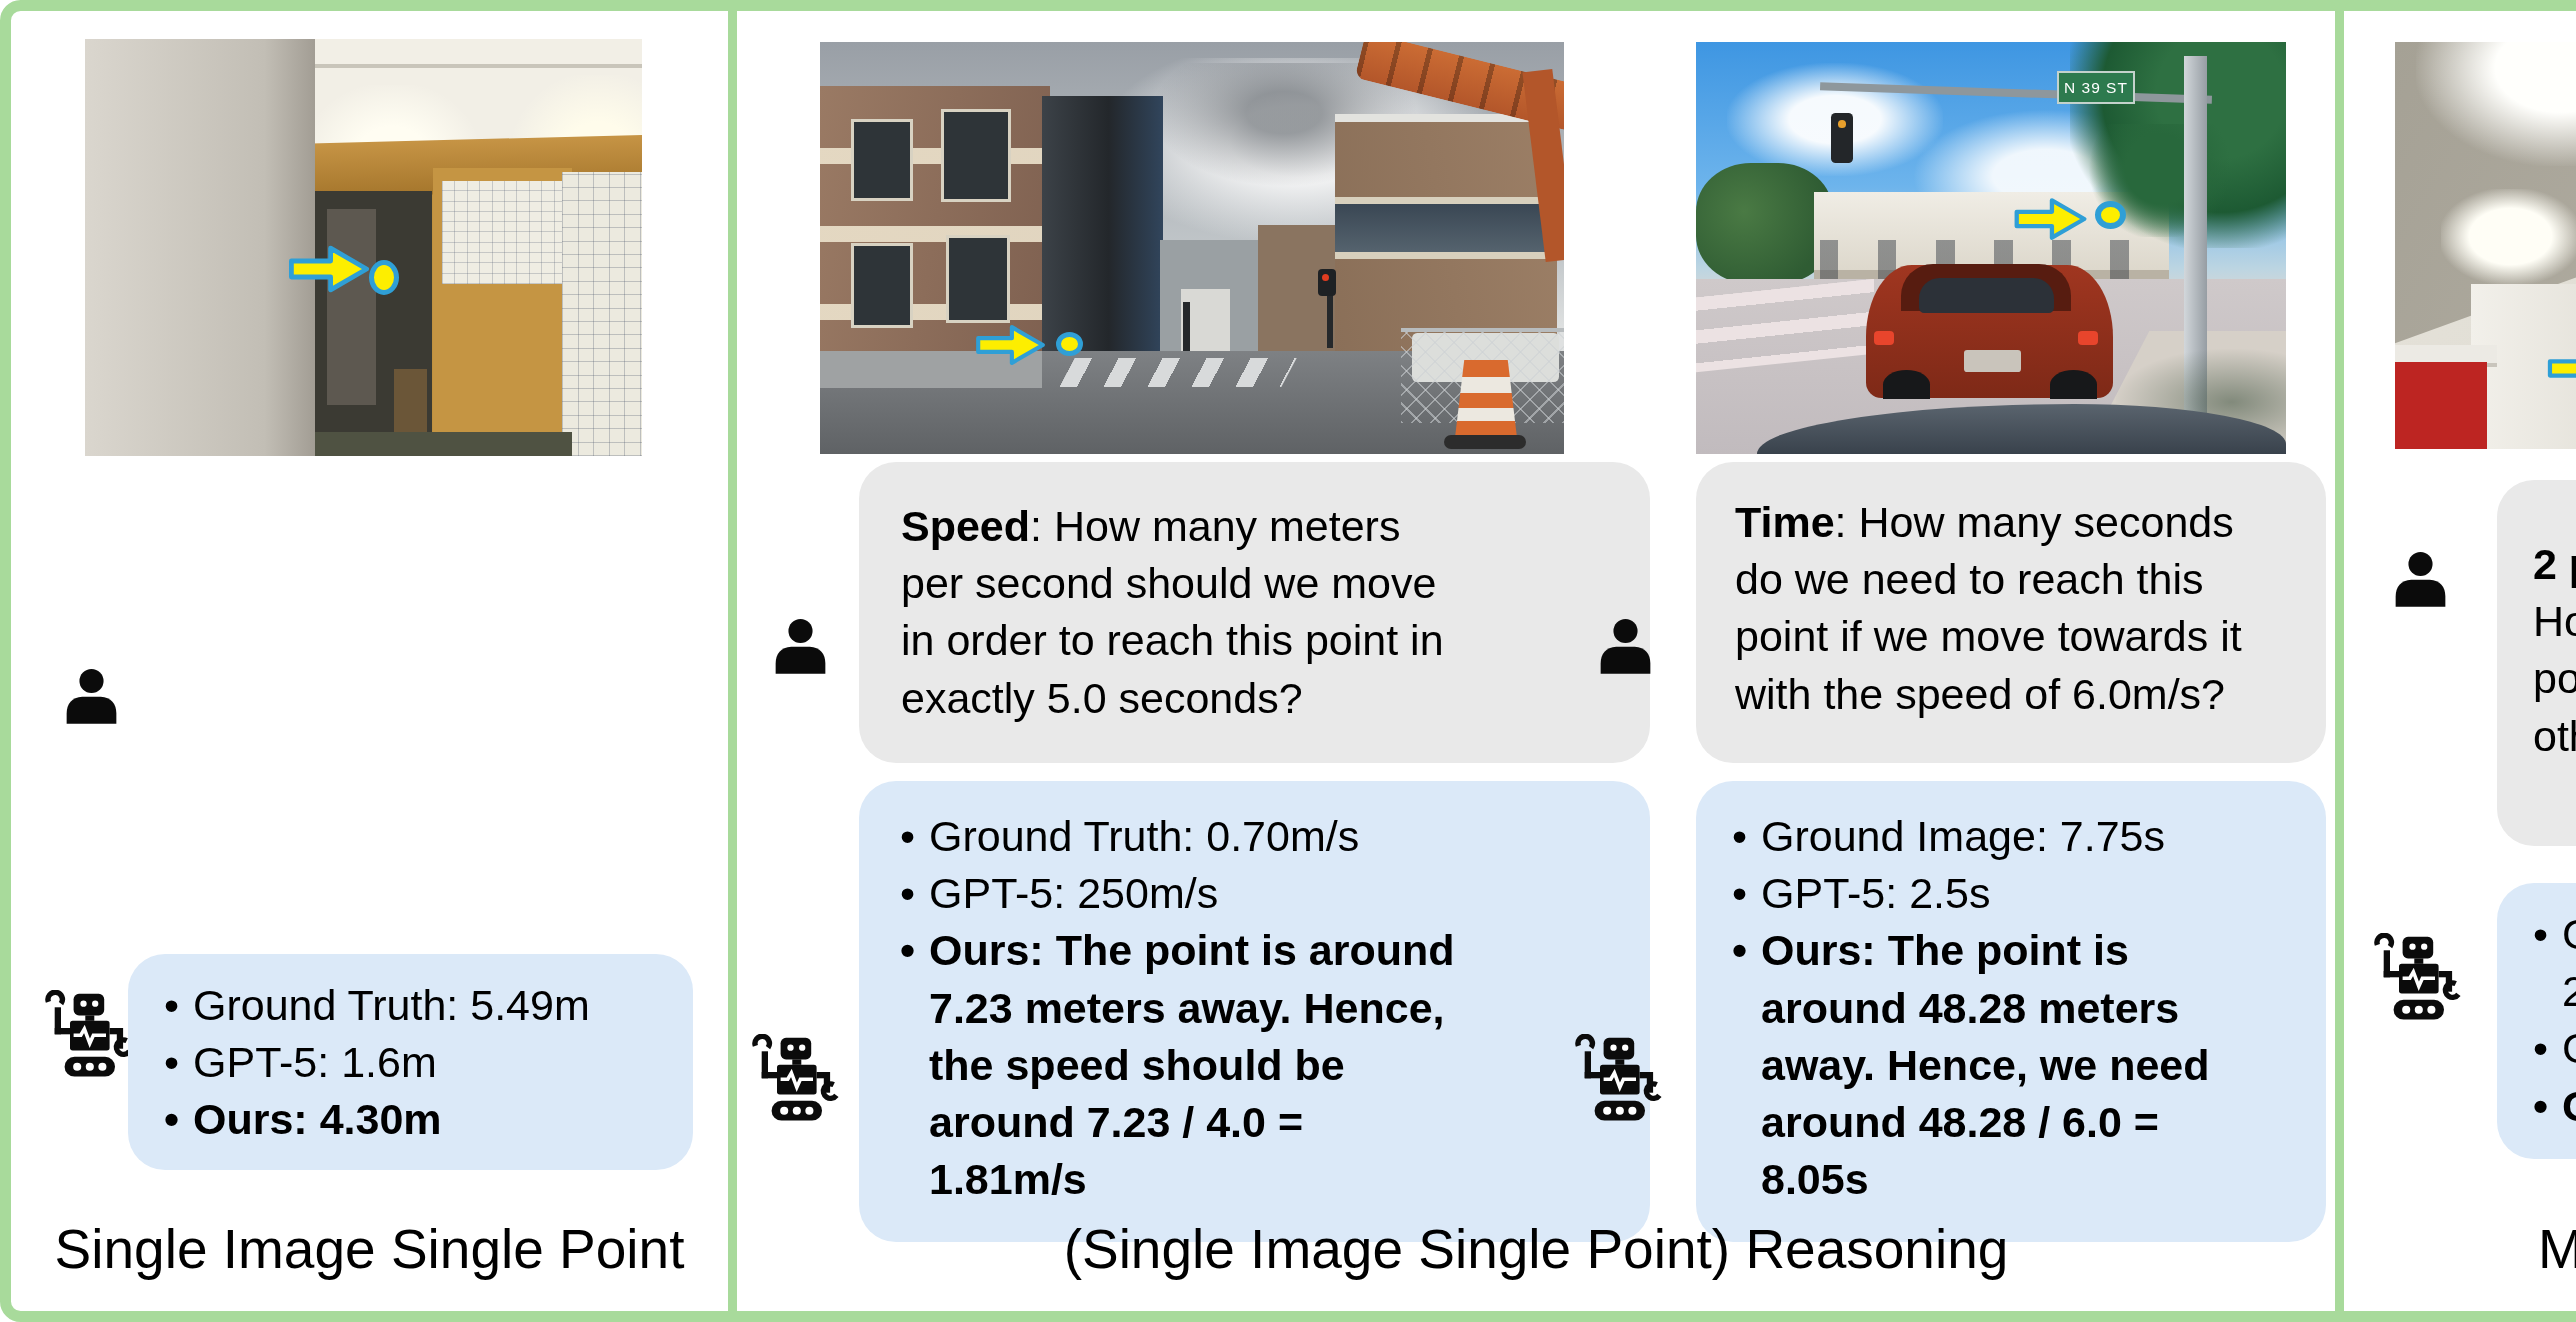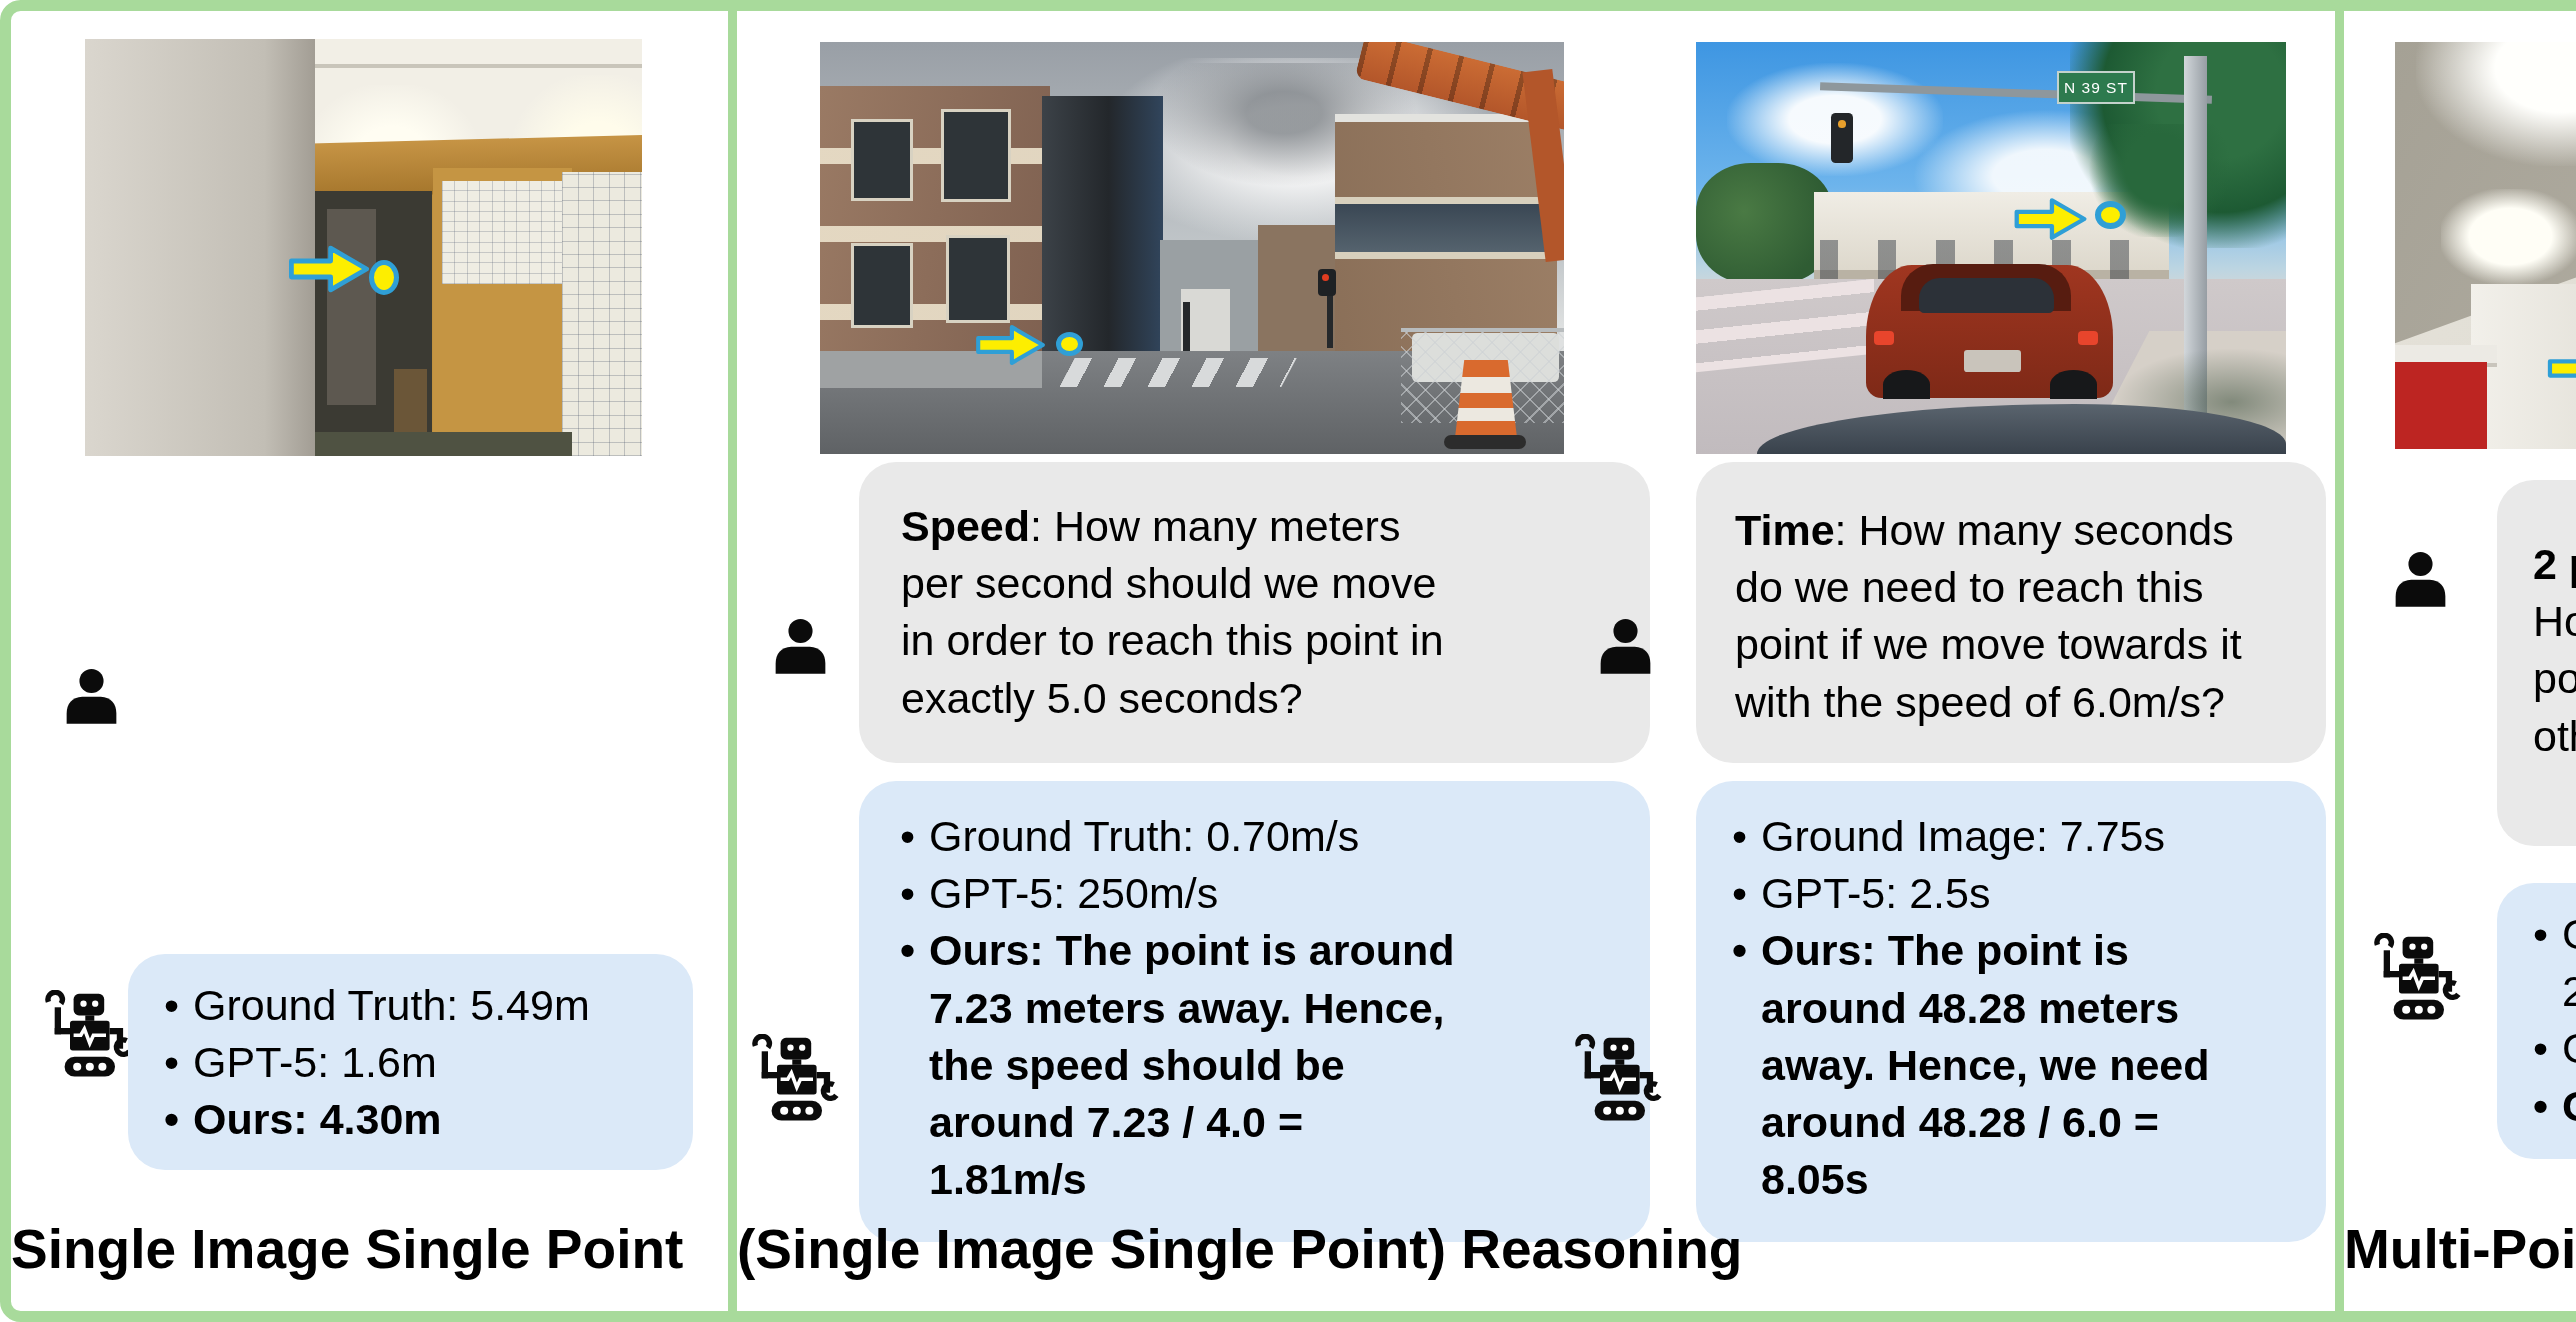--- a/index.html
+++ b/index.html
@@ -10,22 +10,22 @@
             border:11.3px solid #a8da9b; border-radius:20.6px; overflow:hidden; }
 
   .divider { position:absolute; top:0; bottom:0; width:9.3px; background:#a8da9b; }
   .div-1 { left:717px; } .div-2 { left:2324px; }
 
   .panel { position:absolute; top:0; bottom:0; }
   .panel-1 { left:0px;    width:717px; }
   .panel-2 { left:726px; width:1598px; }
   .panel-3 { left:2333px; width:648px; }
 
-  .panel-label { position:absolute; left:0; right:0; top:1206px; 
-                 font-size:55px; color:#000;font-weight:bold; }
+  .panel-label { position:absolute; left:0; right:0; top:1206px; text-align:center;
+                 font-size:55px; color:#000; }
 
   
   .q-bubble { position:absolute; background:#e9e9e9; border-radius:37px; }
   .a-bubble { position:absolute; background:#dbe9f8; border-radius:37px; }
   .q-text { white-space:pre-line; }
   .q-title { font-weight:bold; }
   .txt-84 { font-size:43px; line-height:1.33; }
   .a-row { display:flex; }
   .a-row .bullet { width:29px; flex:0 0 29px; }
   .a-row .a-val { white-space:pre-line; }
@@ -345,21 +345,21 @@
       <div class="marker-dot" style="left:399px; top:159px; width:31px; height:28px; border-width:6.7px;"></div>
     </div>
 
     <span class="user-icon" style="left:853px; top:603px;">
       <svg viewBox="0 0 100 100" fill="#0b0b0b">
           <circle cx="50" cy="24" r="17"></circle>
           <path d="M15 84 V70 Q15 48 37 46 H63 Q85 48 85 70 V84 Z"></path>
         </svg>
     </span>
 
-    <div class="q-bubble txt-84" style="left:959px; top:451px; width:630px; height:301px; padding:40px 39px;">
+    <div class="q-bubble txt-84" style="left:959px; top:451px; width:630px; height:301px; padding:32px 39px;">
       <div class="q-text"><span class="q-title">Time</span><span>: How many seconds
 do we need to reach this
 point if we move towards it
 with the speed of 6.0m/s?</span></div>
     </div>
 
     <span class="robot-icon" style="left:836px; top:1023px;">
       <svg viewBox="0 0 110 100" fill="#0b0b0b">
         <rect x="34" y="2" width="34" height="24" rx="6"></rect>
         <circle cx="45" cy="13" r="3.5" fill="#fff"></circle>

